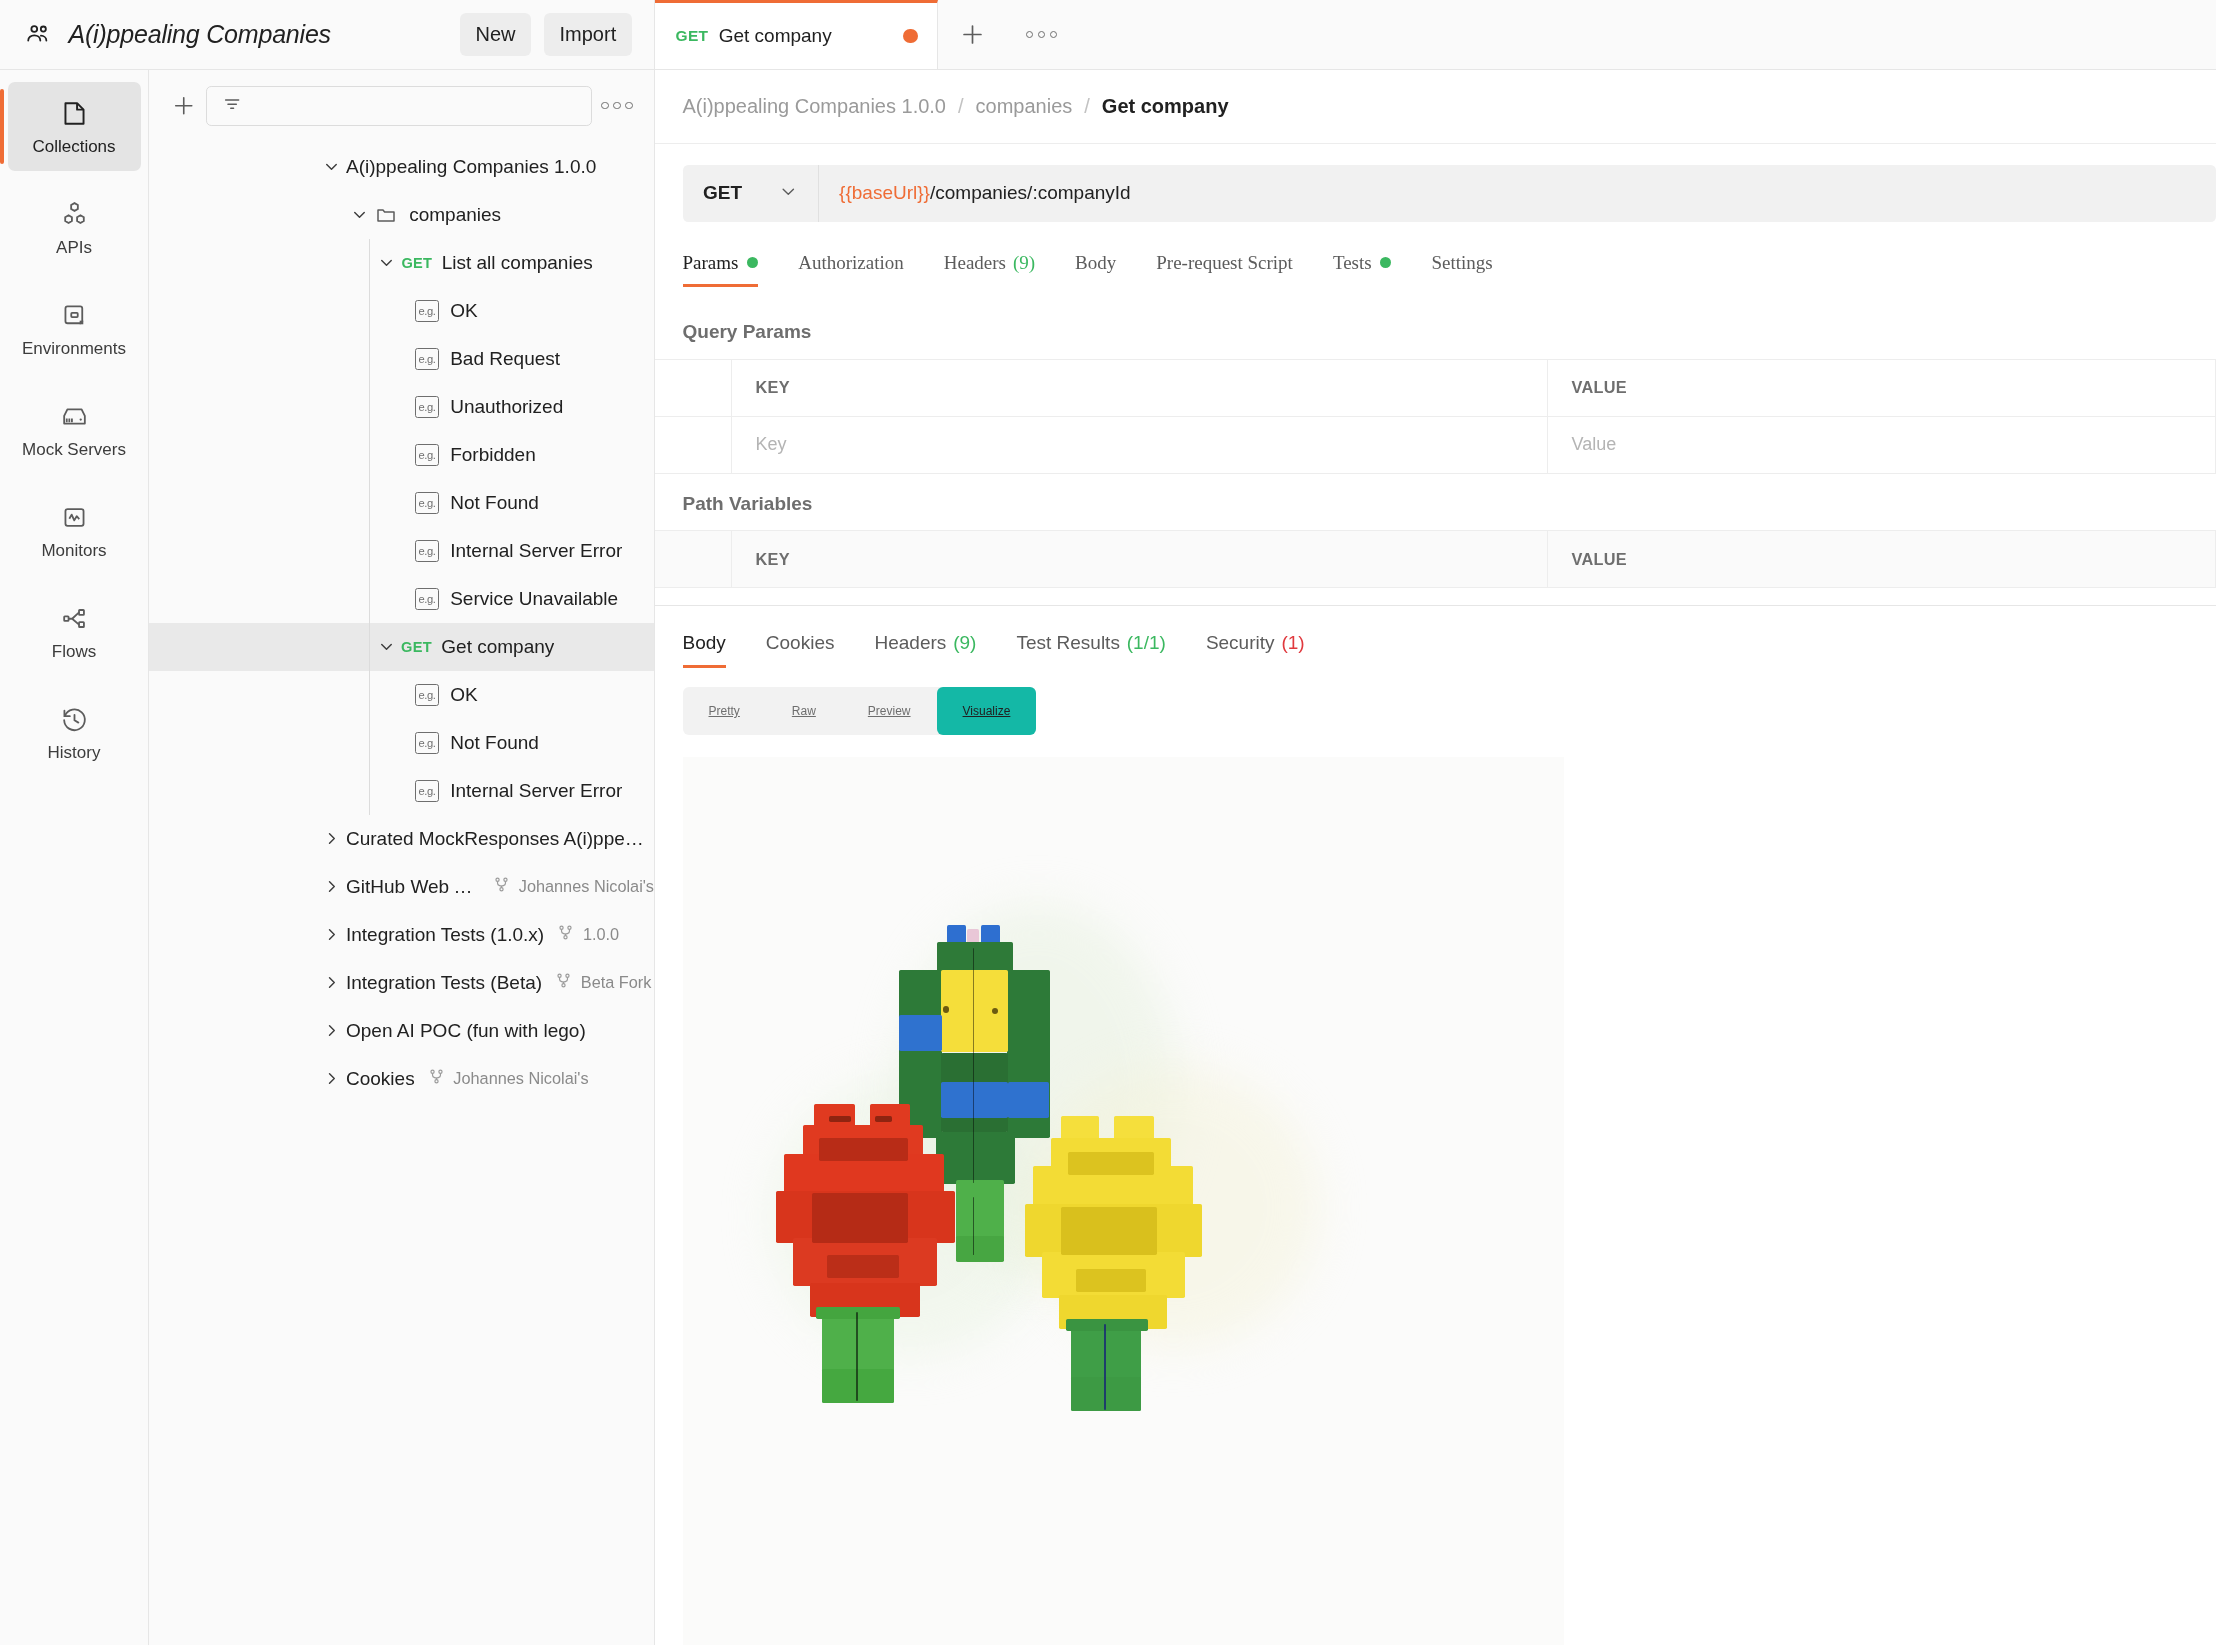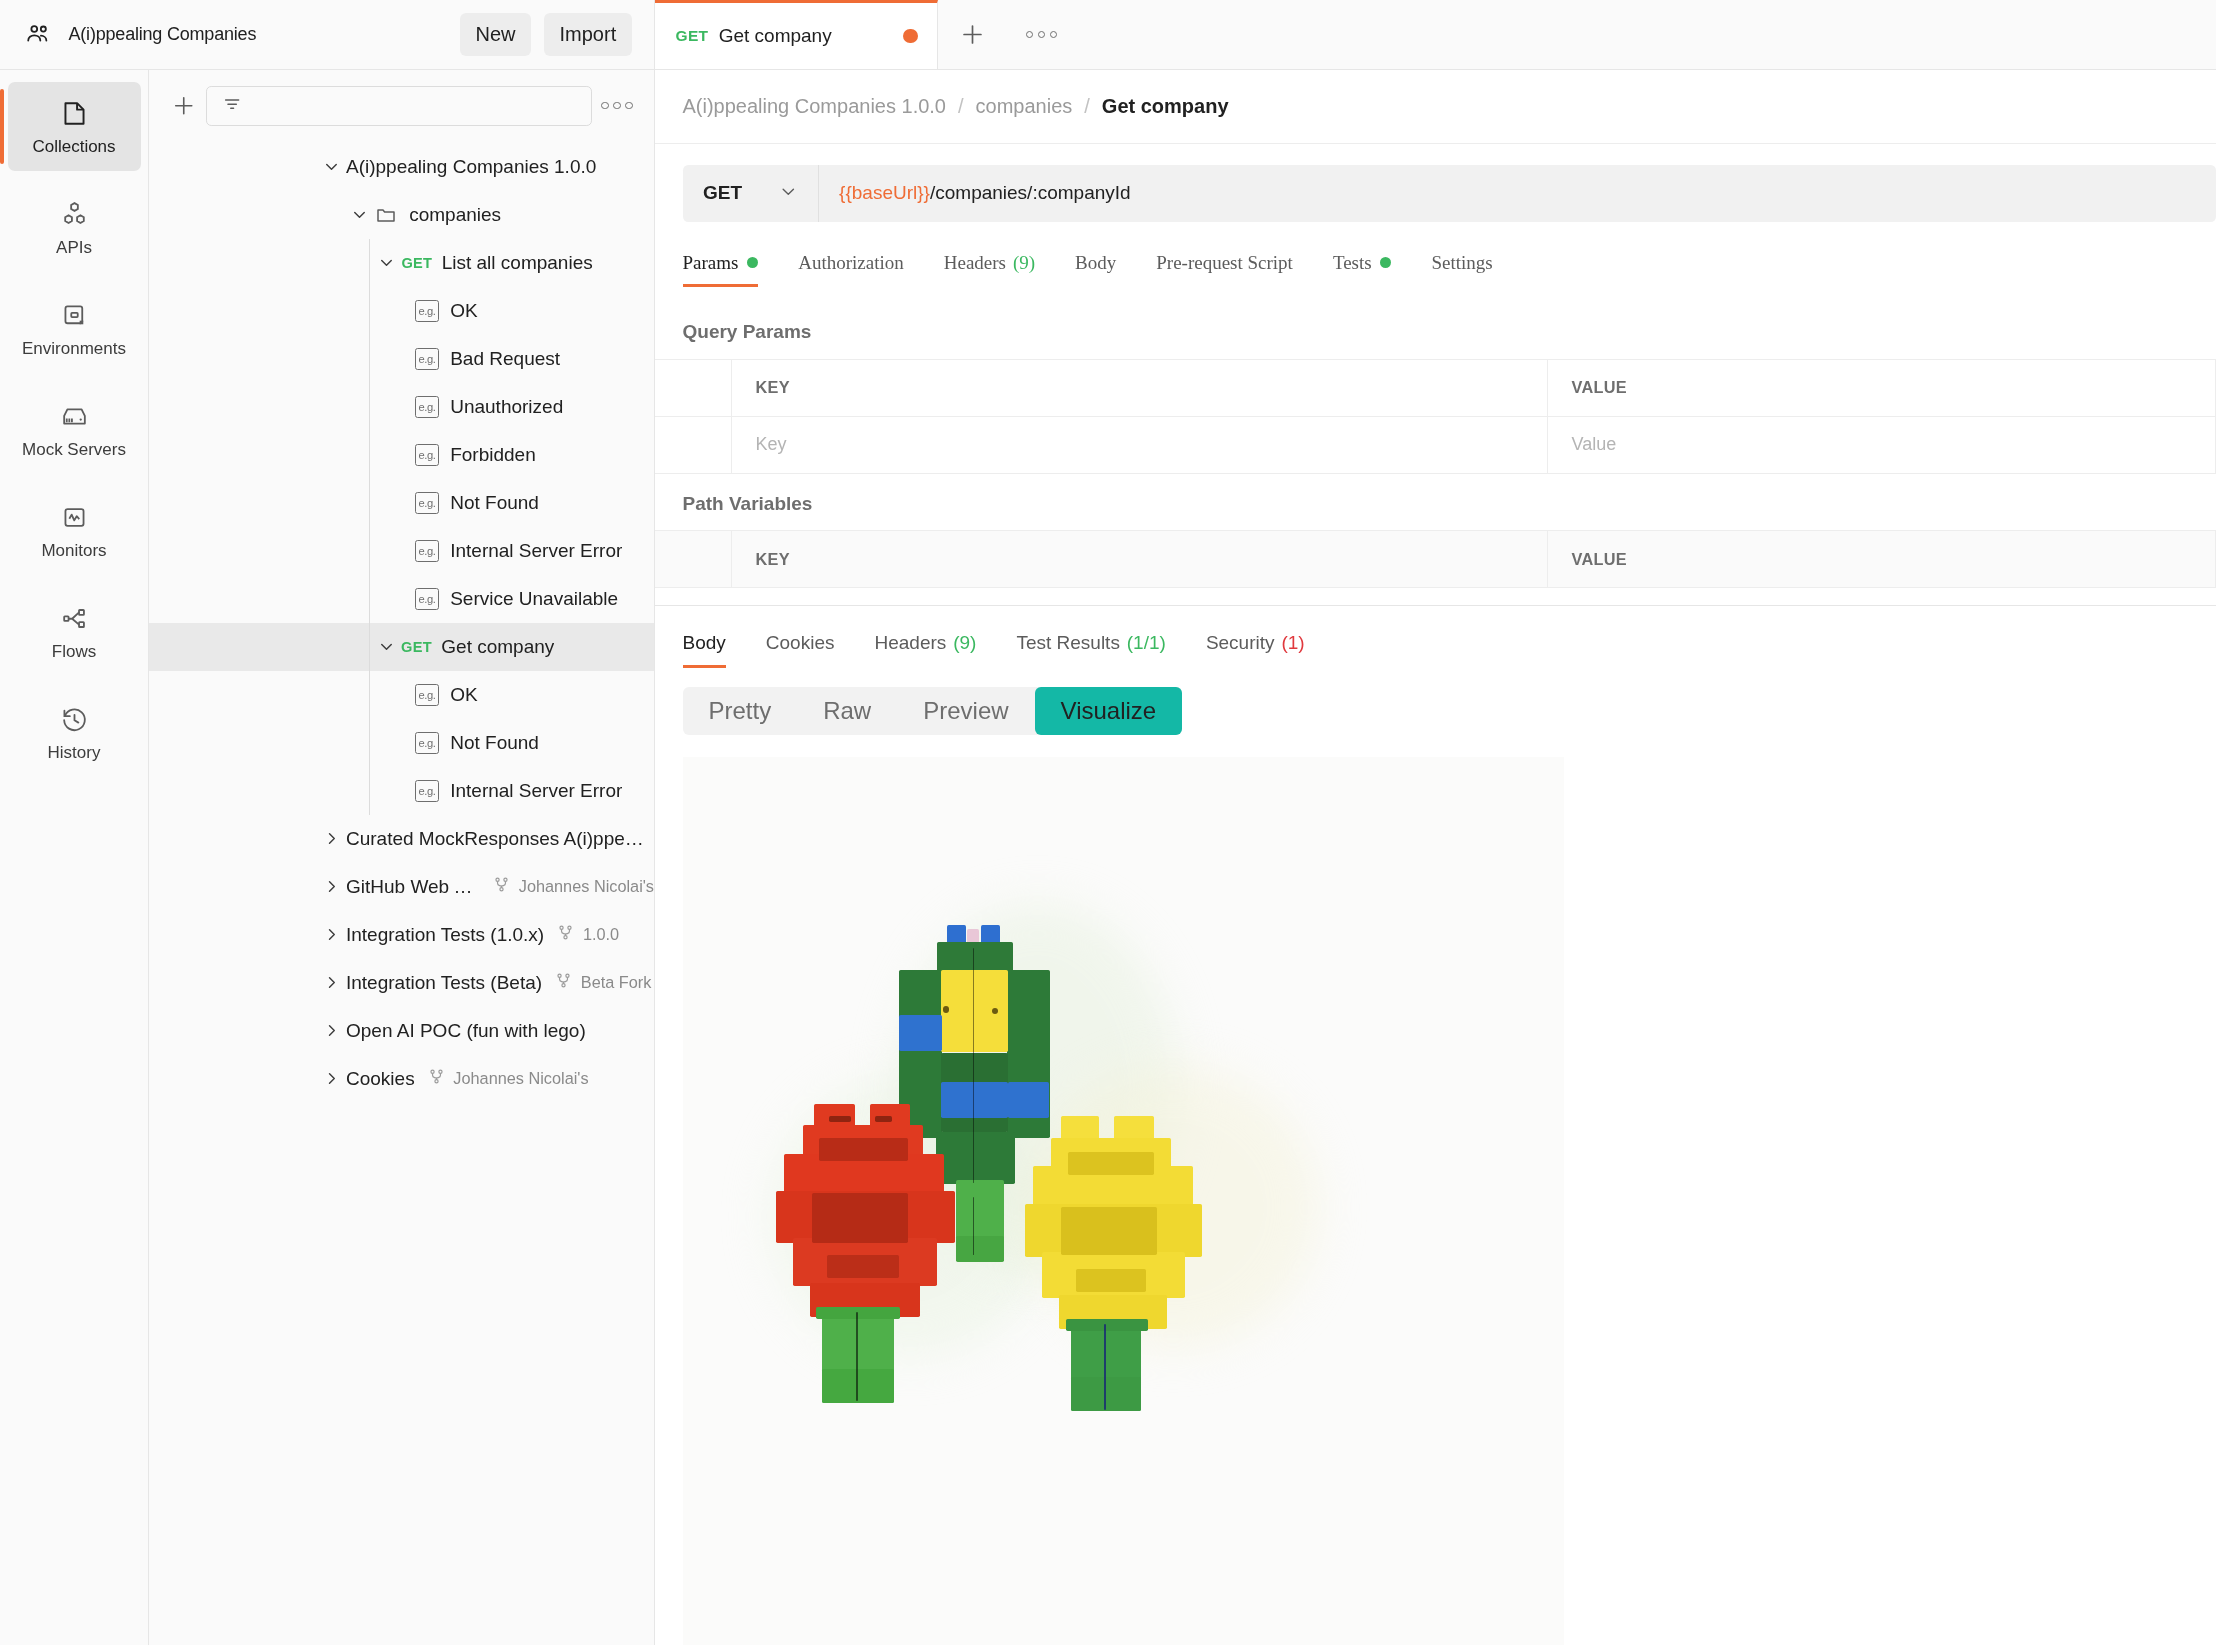--- a/index.html
+++ b/index.html
@@ -17,21 +17,21 @@
 
   .ws-header {
     width: 655px; flex: 0 0 655px;
     background: #fafafa;
     border-right: 0.9px solid #e6e6e6;
     border-bottom: 0.9px solid #e6e6e6;
     display: flex; align-items: center;
     padding: 0 22.3px 0 24px;
   }
   .ws-team-icon { width: 29px; height: 29px; margin-right: 15.5px; flex:0 0 29px; }
-  .ws-title { font-size: 18px; color: #212121; letter-spacing: -0.2px; flex: 1; }
+  .ws-title { font-size: 25px; color: #212121; letter-spacing: -0.2px; flex: 1; font-style: italic; }
   .ws-btn {
     height: 43px; min-width: 67px;
     background: #ededed; border: none; border-radius: 6px;
     font-family: "Liberation Sans", sans-serif;
     font-size: 20px; color: #212121;
     padding: 0 15.5px; margin-left: 13px; cursor: pointer;
     display:flex; align-items:center; justify-content:center;
   }
 
   .tabstrip {
@@ -163,22 +163,22 @@
   .c-chk { width: 76px; }
   .c-key { width: 816px; padding-left: 24px; }
   .c-val { padding-left: 24px; }
   .ph { color: #b4b4b4; }
   .row-shaded td, .row-shaded th { background: #fafafa; }
 
   
   .resp { border-top: 0.9px solid #e6e6e6; margin-top: 17px; flex: 1; display:flex; flex-direction:column; min-height:0;}
   .resp-tabs { display:flex; align-items:flex-end; padding: 0 0 0 27.5px; height: 62px; flex:0 0 62px; }
   .viewmodes { margin: 19px 0 0 27.5px; display:inline-flex; background:#f2f2f2; border-radius:6px; height:48px; width: max-content;}
-  .vm { font-size: 24px; color:#6e6e6e; padding: 0 26px; height:48px; display:flex; align-items:center;
-    border-radius:6px; cursor:pointer; }
+  .vm { font-size: 12px; color:#6e6e6e; padding: 0 26px; height:48px; display:flex; align-items:center;
+    border-radius:6px; cursor:pointer;text-decoration:underline; }
   .vm.active { background:#14b8a6; color:#212121; }
 
   .viz { margin: 22.3px 0 0 27.5px; width: 881px; flex:1; background:#fbfbfa; position: relative; overflow:hidden; }
 
   
   .flowers { position:absolute; left:0; top:0; width:100%; height:100%; }
   .lego { position:absolute; }
 
   
   .bk { position:absolute; border-radius:1.7px; }

